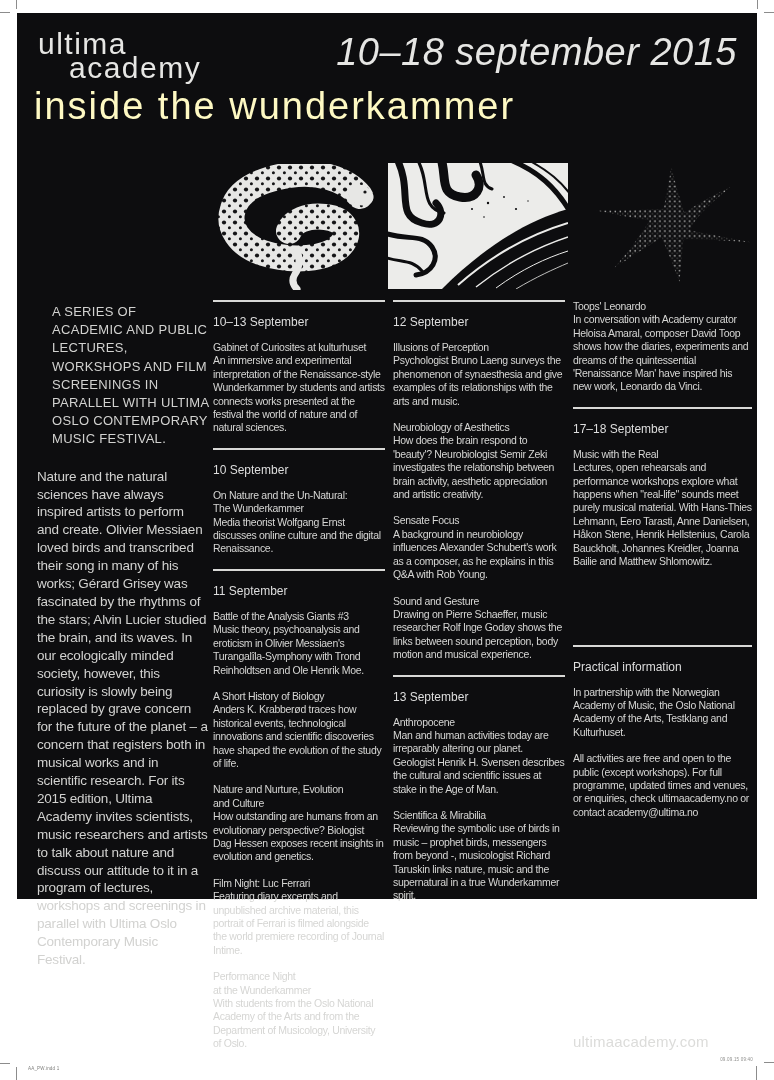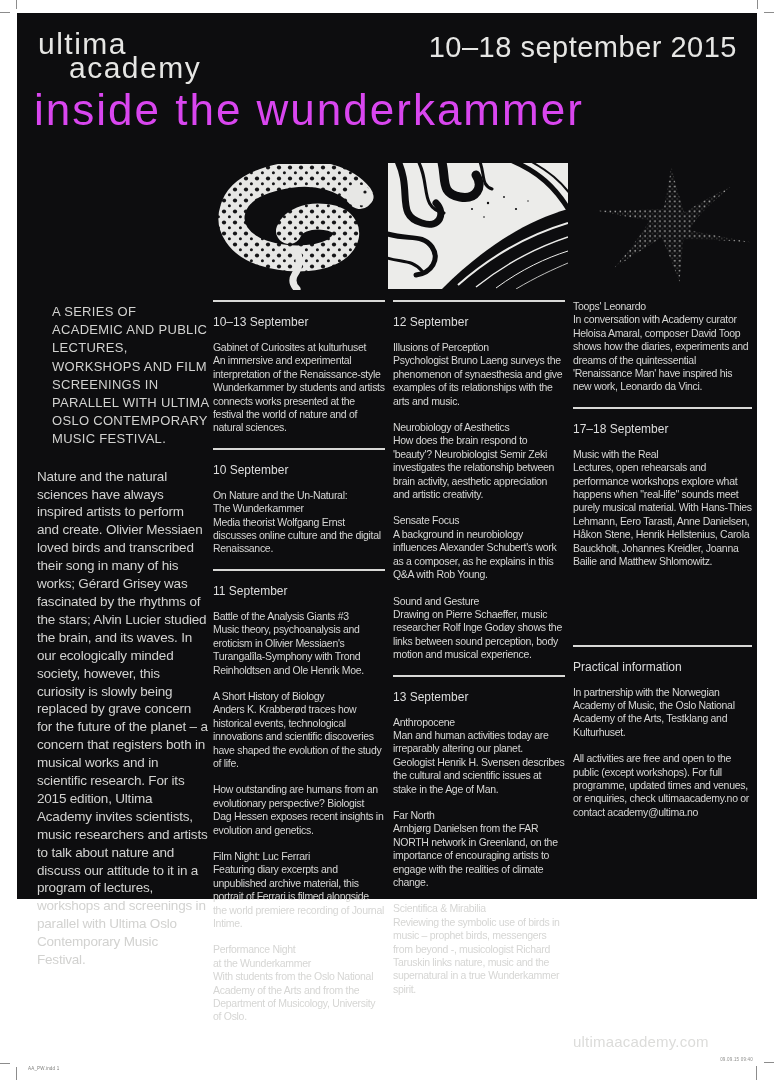--- a/index.html
+++ b/index.html
@@ -10,22 +10,22 @@
   }
   #poster {
     position:absolute; left:17px; top:13px; width:740px; height:886px;
     background:#0d0d0f; color:#d6d6d4;
   }
   
   .cm { position:absolute; background:#8c8c8c; }
   
   .brand { position:absolute; left:21px; top:16px; font-size:30px; line-height:30px; letter-spacing:1.5px; color:#e6e6e4; }
   .brand .l2 { margin-left:31px; margin-top:-6px; }
-  .date-range { position:absolute; right:20px; top:18px; font-size:29px; letter-spacing:.5px; color:#e6e6e4; }
-  .main-title { position:absolute; left:17px; top:72px; font-size:44px; letter-spacing:2px; color:#d946ef; }
+  .date-range { position:absolute; right:20px; top:18px; font-size:38px; letter-spacing:.5px; color:#e6e6e4;font-style:italic; }
+  .main-title { position:absolute; left:17px; top:72px; font-size:38px; letter-spacing:2px; color:#fef9c3; }
   
   .img { position:absolute; }
   #img-snake    { left:193px; top:151px; width:177px; height:126px; }
   #img-marbled  { left:371px; top:150px; width:180px; height:126px; }
   #img-starfish { left:577px; top:152px; width:164px; height:121px; }
   .img svg { width:100%; height:100%; display:block; }
   
   #intro { position:absolute; left:20px; top:290px; width:172px; }
   .intro-lead { font-size:13px; line-height:18.2px; letter-spacing:.3px; margin:0 0 19px 15px; color:#d2d2d0; }
   .intro-body { font-size:13.5px; line-height:17.9px; letter-spacing:-.2px; color:#d2d2d0; }
@@ -142,40 +142,40 @@
         <div class="rule"></div>
         <div class="heading">10 September</div>
         <div class="event"><div class="ev-title">On Nature and the Un-Natural:
 The Wunderkammer</div><span>Media theorist Wolfgang Ernst discusses online culture and the digital Renaissance.</span></div>
       </div>
       <div class="section">
         <div class="rule"></div>
         <div class="heading">11 September</div>
         <div class="event"><div class="ev-title">Battle of the Analysis Giants #3</div><span>Music theory, psychoanalysis and eroticism in Olivier Messiaen's </span><span class="it">Turangalîla-Symphony</span><span> with Trond Reinholdtsen and Ole Henrik Moe.</span></div>
         <div class="event"><div class="ev-title">A Short History of Biology</div><span>Anders K. Krabberød traces how historical events, technological innovations and scientific discoveries have shaped the evolution of the study of life.</span></div>
-        <div class="event"><span>How outstanding are humans from an evolutionary perspective? Biologist Dag Hessen exposes recent insights in evolution and genetics.</span></div>
+        <div class="event"><div class="ev-title">Nature and Nurture, Evolution
+and Culture</div><span>How outstanding are humans from an evolutionary perspective? Biologist Dag Hessen exposes recent insights in evolution and genetics.</span></div>
         <div class="event"><div class="ev-title">Film Night: Luc Ferrari</div><span>Featuring diary excerpts and unpublished archive material, this portrait of Ferrari is filmed alongside the world premiere recording of </span><span class="it">Journal Intime</span><span>.</span></div>
         <div class="event"><div class="ev-title">Performance Night
 at the Wunderkammer</div><span>With students from the Oslo National Academy of the Arts and from the Department of Musicology, University of Oslo.</span></div>
       </div>
     </div>
   <div id="col-b" class="col" data-sched="1">
       <div class="section">
         <div class="rule"></div>
         <div class="heading">12 September</div>
         <div class="event"><div class="ev-title">Illusions of Perception</div><span>Psychologist Bruno Laeng surveys the phenomenon of synaesthesia and give examples of its relationships with the arts and music.</span></div>
         <div class="event"><div class="ev-title">Neurobiology of Aesthetics</div><span>How does the brain respond to 'beauty'?  Neurobiologist Semir Zeki investigates the relationship between brain activity, aesthetic appreciation and artistic creativity.</span></div>
         <div class="event"><div class="ev-title">Sensate Focus</div><span>A background in neurobiology influences Alexander Schubert's work as a composer, as he explains in this Q&amp;A with Rob Young.</span></div>
         <div class="event"><div class="ev-title">Sound and Gesture</div><span>Drawing on Pierre Schaeffer, music researcher Rolf Inge Godøy shows the links between sound perception, body motion and musical experience.</span></div>
       </div>
       <div class="section">
         <div class="rule"></div>
         <div class="heading">13 September</div>
         <div class="event"><div class="ev-title">Anthropocene</div><span>Man and human activities today are irreparably altering our planet. Geologist Henrik H. Svensen describes the cultural and scientific issues at stake in the Age of Man.</span></div>
-        <div class="event"><div class="ev-title">Far North</div><span>Arnbjørg Danielsen from the FAR NORTH network in Greenland, on the importance of encouraging artists to engage with the realities of climate change.</span></div>
         <div class="event"><div class="ev-title">Scientifica &amp; Mirabilia</div><span>Reviewing the symbolic use of birds in music – prophet birds, messengers from beyond -, musicologist Richard Taruskin links nature, music and the supernatural in a true Wunderkammer spirit.</span></div>
       </div>
     </div>
   <div id="col-c" class="col" data-sched="2">
       <div class="section">
         <div class="event"><div class="ev-title">Toops' Leonardo</div><span>In conversation with Academy curator Heloisa Amaral, composer David Toop shows how the diaries, experiments and dreams of the quintessential 'Renaissance Man' have inspired his new work, </span><span class="it">Leonardo da Vinci</span><span>.</span></div>
       </div>
       <div class="section">
         <div class="rule"></div>
         <div class="heading">17–18 September</div>

